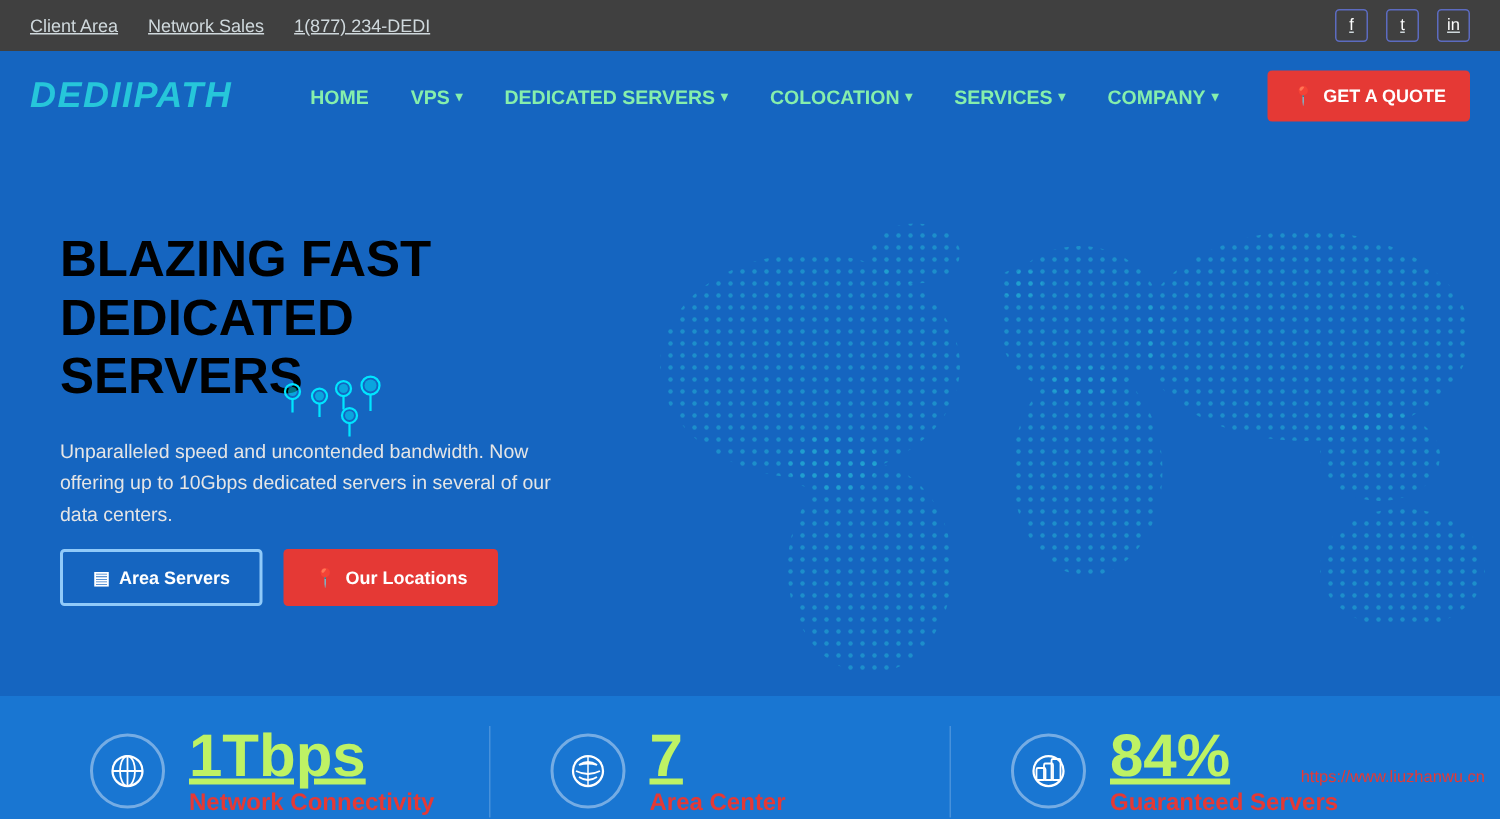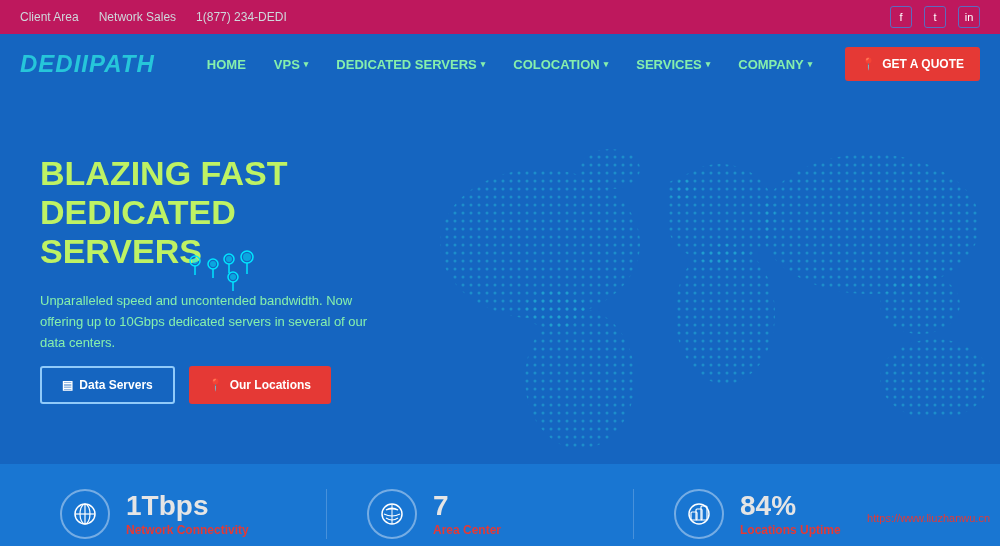--- a/index.html
+++ b/index.html
@@ -1,26 +1,27 @@
 <!DOCTYPE html>
 <html><head>
   <meta charset="utf-8">
   <style>
     * { margin: 0; padding: 0; box-sizing: border-box; }
     body { font-family: 'Arial', sans-serif; width: 1000px; height: 546px; overflow: hidden; }
 
     
     .top-bar {
-      background: #be185d;
+      background: #404040;
       color: #cfd8dc;
       font-size: 12px;
       padding: 6px 20px;
       display: flex;
       align-items: center;
       justify-content: space-between;
+      text-decoration: underline;
     }
     .top-bar-left { display: flex; gap: 20px; }
     .top-bar-left a { color: #cfd8dc; text-decoration: none; }
     .top-bar-right { display: flex; gap: 12px; align-items: center; }
     .top-bar-right span {
       width: 22px; height: 22px; border: 1px solid #5c6bc0;
       border-radius: 3px; display: flex; align-items: center;
       justify-content: center; font-size: 11px; color: #fff; cursor: pointer;
     }
 
@@ -73,29 +74,29 @@
       background: #1565c0;
       position: relative;
       height: 370px;
       overflow: hidden;
       display: flex;
       align-items: center;
       padding: 0 40px;
     }
     .hero-content { max-width: 340px; z-index: 2; position: relative; }
     .hero-title {
-      color: #bef264;
+      color: #000000;
       font-size: 34px;
       font-weight: 900;
       line-height: 1.15;
       text-transform: uppercase;
       margin-bottom: 20px;
     }
     .hero-subtitle {
-      color: #86efac;
+      color: #e5e5e5;
       font-size: 13px;
       line-height: 1.6;
       margin-bottom: 12px;
     }
     .hero-buttons { display: flex; gap: 14px; }
     .btn-outline {
       background: transparent;
       border: 2px solid #90caf9;
       color: #fff;
       padding: 10px 20px;
@@ -152,27 +153,28 @@
       border: 2px solid rgba(255,255,255,0.4);
       border-radius: 50%;
       display: flex;
       align-items: center;
       justify-content: center;
       color: #fff;
       font-size: 20px;
       flex-shrink: 0;
     }
     .stat-value {
-      font-size: 28px;
+      font-size: 40px;
       font-weight: 900;
-      color: #e5e5e5;
+      color: #bef264;
       line-height: 1;
+      text-decoration: underline;
     }
     .stat-label {
-      font-size: 12px;
+      font-size: 16px;
       color: #e53935;
       font-weight: 600;
       margin-top: 3px;
     }
 
     
     .watermark {
       position: absolute;
       bottom: 22px;
       right: 10px;
@@ -292,21 +294,21 @@
 
   <div class="hero-content">
     <h1 class="hero-title">
       <span>BLAZING FAST</span><br>
       <span>DEDICATED SERVERS</span>
     </h1>
     <p class="hero-subtitle">Unparalleled speed and uncontended bandwidth. Now offering up to 10Gbps dedicated servers in several of our data centers.</p>
     <div class="hero-buttons">
       <button class="btn-outline">
         <span>▤</span>
-        <span>Data Servers</span>
+        <span>Area Servers</span>
       </button>
       <button class="btn-red">
         <span>📍</span>
         <span>Our Locations</span>
       </button>
     </div>
   </div>
 </div>
 
 <div class="stats-bar">
@@ -345,18 +347,18 @@
     <div class="stat-icon">
       <svg width="28" height="28" viewBox="0 0 28 28" fill="none">
         <circle cx="14" cy="14" r="10" stroke="white" stroke-width="1.5" fill="none"></circle>
         <rect x="6" y="12" width="6" height="8" rx="1" stroke="white" stroke-width="1.2" fill="none"></rect>
         <rect x="11" y="9" width="6" height="11" rx="1" stroke="white" stroke-width="1.2" fill="none"></rect>
         <rect x="16" y="6" width="6" height="14" rx="1" stroke="white" stroke-width="1.2" fill="none"></rect>
       </svg>
     </div>
     <div>
       <div class="stat-value">84%</div>
-      <div class="stat-label">Locations Uptime</div>
+      <div class="stat-label">Guaranteed Servers</div>
     </div>
   </div>
 </div>
 
 <div class="watermark">https://www.liuzhanwu.cn</div>
 
 </body></html>

